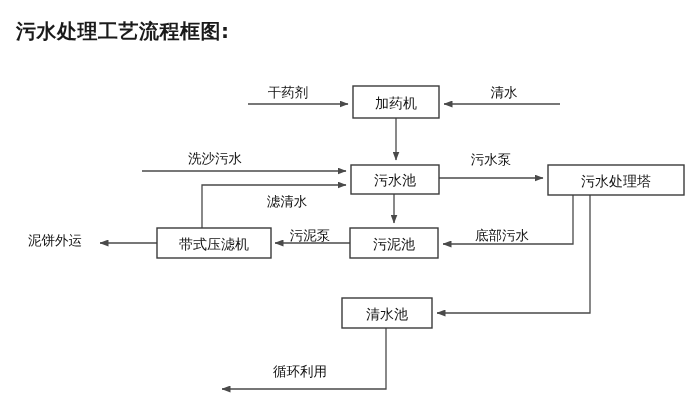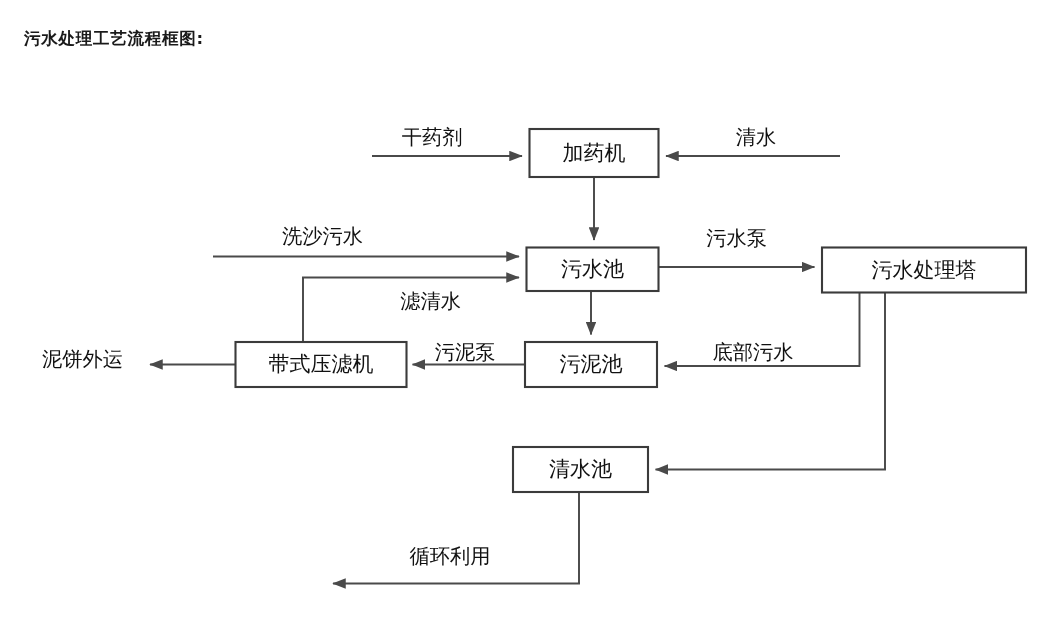--- a/index.html
+++ b/index.html
@@ -12,21 +12,21 @@
     width: 700px;
     height: 420px;
     background: #ffffff;
     font-family: "DejaVu Sans", "Liberation Sans", sans-serif;
     overflow: hidden;
   }
   #title {
     position: absolute;
     left: 16px;
     top: 18px;
-    font-size: 11px;
+    font-size: 20px;
     font-weight: bold;
     color: #1a1a1a;
     letter-spacing: 0.5px;
     white-space: nowrap;
   }
   svg#flow {
     position: absolute;
     left: 0;
     top: 0;
     width: 700px;

